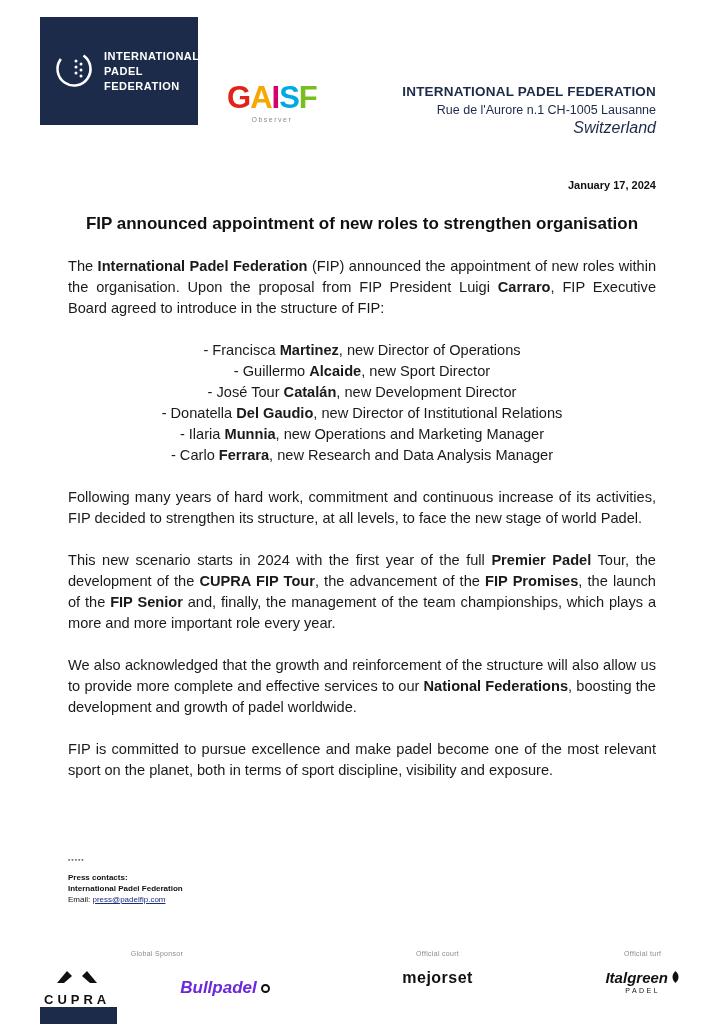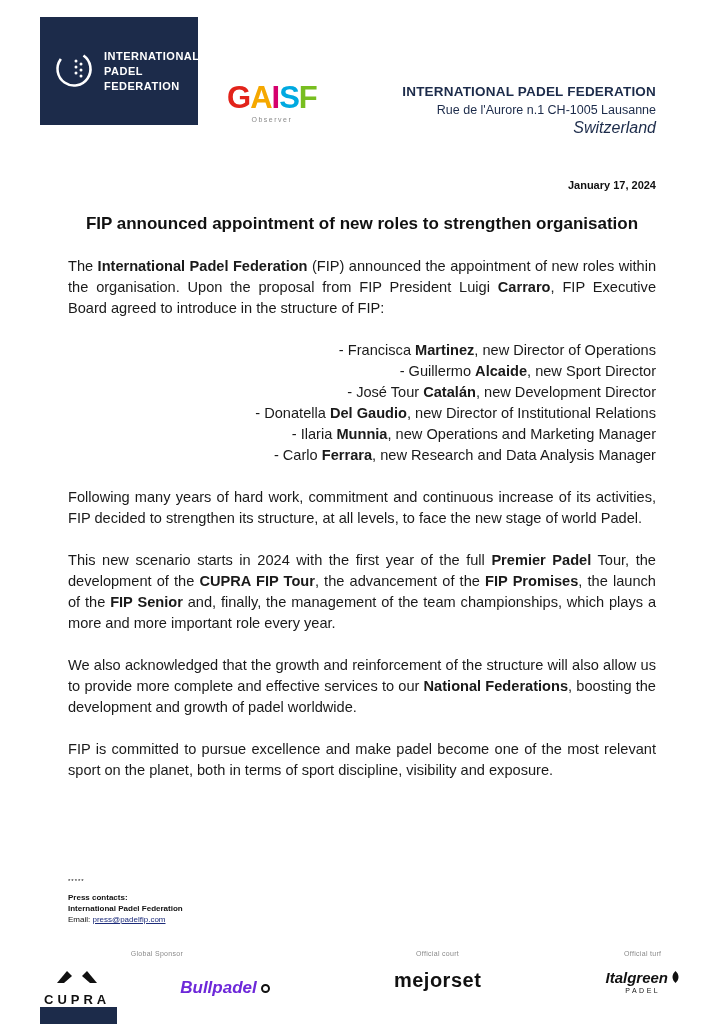--- a/index.html
+++ b/index.html
@@ -19,39 +19,39 @@
   .addr-street { font-size:12.5px; margin-top:4px; }
   .addr-country { font-size:16px; font-style:italic; margin-top:2px; }
 
   .date { position:absolute; right:68px; top:179px; font-size:11px; font-weight:bold; color:#111; }
 
   .doc-title { position:absolute; left:68px; right:68px; top:214px; text-align:center; font-size:17px; font-weight:bold; color:#111; }
 
   
   .body-text { position:absolute; left:68px; top:256px; width:588px; font-size:14.6px; line-height:21px; text-align:justify; color:#1a1a1a; }
   .para { margin-bottom:21px; }
-  .roles { margin-bottom:21px; text-align:right; }
+  .roles { margin-bottom:21px; text-align:center; }
   .b { font-weight:bold; }
 
   
-  .contacts { position:absolute; left:68px; top:876px; font-size:8px; line-height:11px; color:#111; }
+  .contacts { position:absolute; left:68px; top:856px; font-size:8px; line-height:11px; color:#111; }
   .stars { font-size:6px; letter-spacing:1px; margin-bottom:5px; }
   .bold { font-weight:bold; }
   .link { text-decoration:underline; color:#1c2b7a; cursor:pointer; }
 
   
   .sponsors { position:absolute; left:44px; right:44px; top:950px; display:flex; justify-content:space-between; align-items:flex-start; }
   .sp-group { display:flex; flex-direction:column; align-items:center; }
   .sp-label { font-size:7px; color:#8a8a8a; margin-bottom:12px; letter-spacing:.3px; }
   .sp-logos { display:flex; align-items:center; gap:70px; }
   .cupra { display:flex; flex-direction:column; align-items:center; gap:3px; color:#111; }
   .cupra-word { font-size:13px; font-weight:bold; letter-spacing:4px; }
   .bullpadel { font-size:17px; font-weight:bold; font-style:italic; display:flex; align-items:center; gap:4px; color:#6d28d9; }
   .ball { width:9px; height:9px; border:2px solid #111; border-radius:50%; }
-  .mejorset { font-size:20px; font-weight:bold; letter-spacing:.5px; color:#111; }
+  .mejorset { font-size:16px; font-weight:bold; letter-spacing:.5px; color:#111; }
   .italgreen { display:flex; flex-direction:column; align-items:center; color:#111; }
   .italgreen-word { font-size:15px; font-weight:bold; font-style:italic; display:flex; gap:3px; align-items:center; }
   .italgreen-sub { font-size:7px; letter-spacing:2.5px; margin-top:1px; }
 
   .corner { position:absolute; left:40px; bottom:0; width:77px; height:17px; background:#1c2b4a; }
 </style>
 </head>
 <body>
 
 <div class="page">

